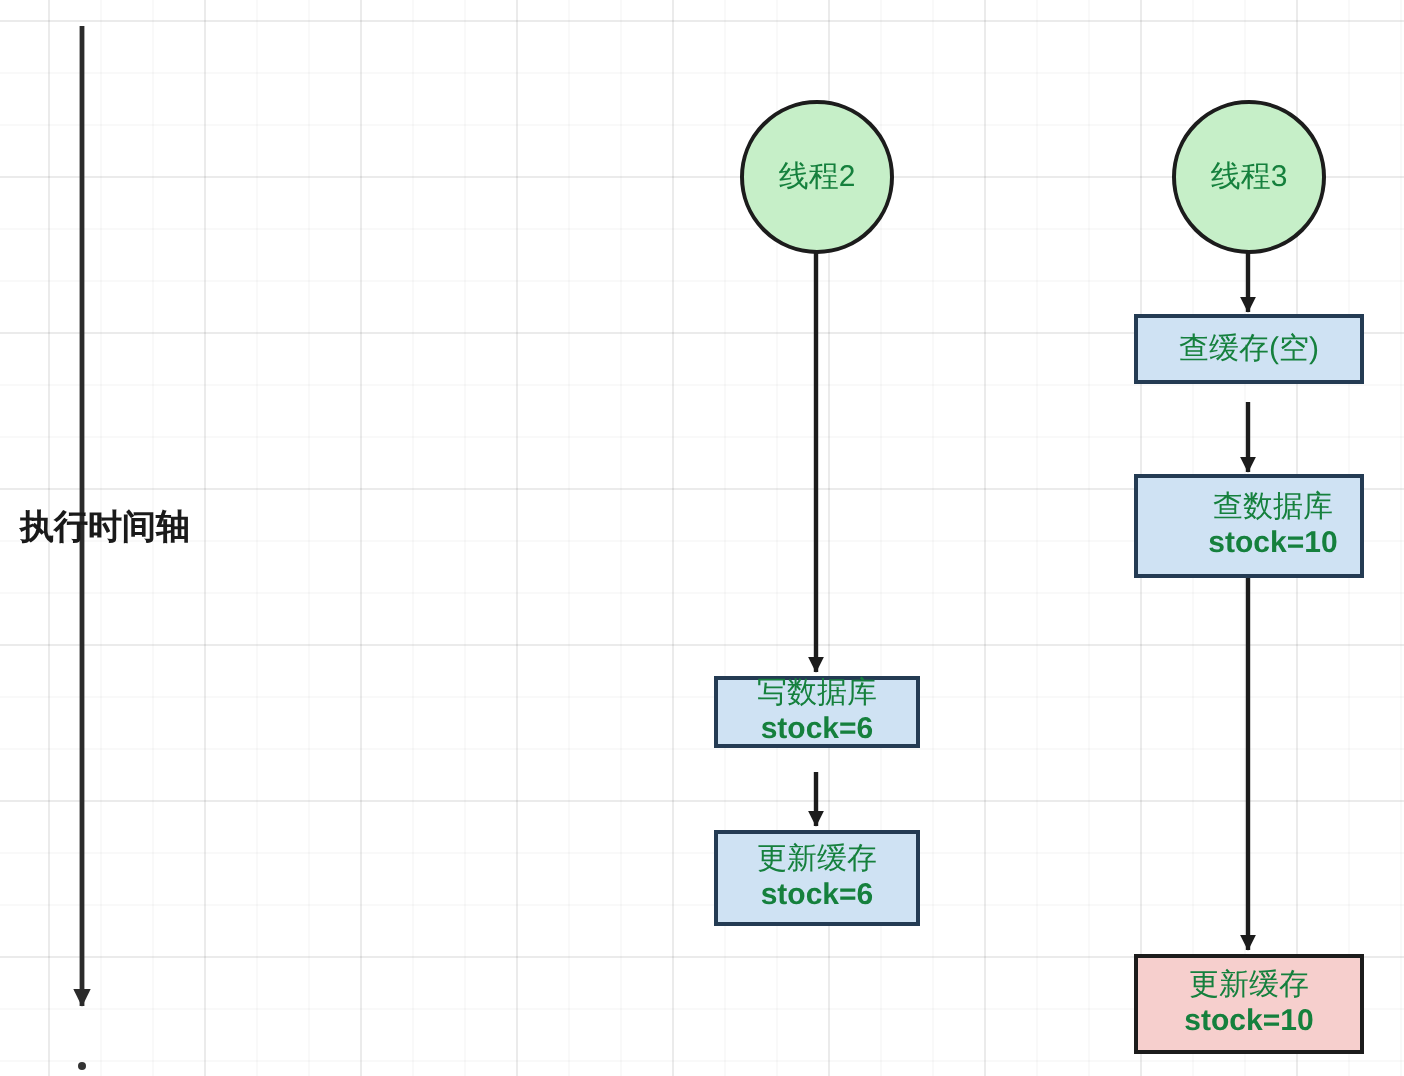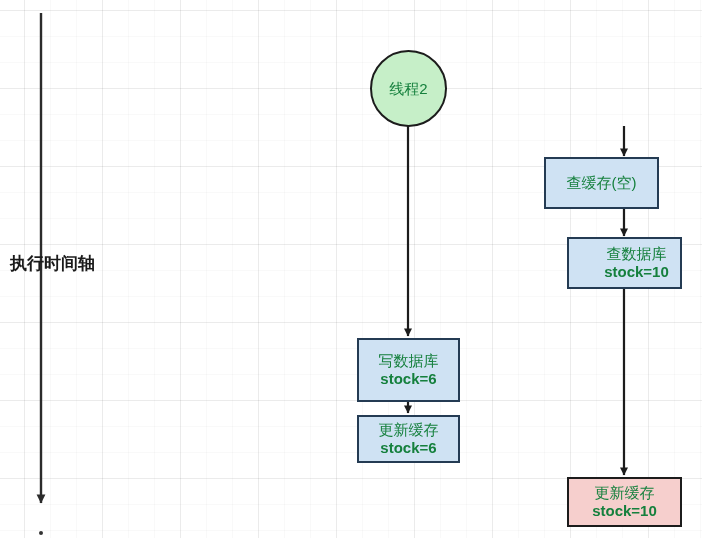--- a/index.html
+++ b/index.html
@@ -105,32 +105,35 @@
     <line x1="624" y1="289" x2="624" y2="475" stroke="#1c1c1c" stroke-width="2.2" marker-end="url(#arrowhead)"></line>
   </svg>
 
   <div class="axis-label" style="left:10px; top:252px;">执行时间轴</div>
   <div class="end-dot" style="left:39px; top:531px;"></div>
 
   <div class="node node-circle" style="left:370px; top:50px; width:77px; height:77px;">
     <span>线程2</span>
   </div>
 
-  <div class="node node-box box-blue" style="left:357px; top:338px; width:103px; height:64px;">
+  <div class="node node-box box-blue" style="left:357px; top:338px; width:103px; height:36px;">
     <span>写数据库</span>
     <span class="node-line2">stock=6</span>
   </div>
 
   <div class="node node-box box-blue" style="left:357px; top:415px; width:103px; height:48px;">
     <span>更新缓存</span>
     <span class="node-line2">stock=6</span>
   </div>
 
+  <div class="node node-circle" style="left:586px; top:50px; width:77px; height:77px;">
+    <span>线程3</span>
+  </div>
 
-  <div class="node node-box box-blue" style="left:544px; top:157px; width:115px; height:52px;align-items:center;">
+  <div class="node node-box box-blue" style="left:567px; top:157px; width:115px; height:35px;align-items:center;">
     <span>查缓存(空)</span>
   </div>
 
   <div class="node node-box box-blue" style="left:567px; top:237px; width:115px; height:52px;padding-left:24px;">
     <span>查数据库</span>
     <span class="node-line2">stock=10</span>
   </div>
 
   <div class="node node-box box-pink" style="left:567px; top:477px; width:115px; height:50px;">
     <span>更新缓存</span>

